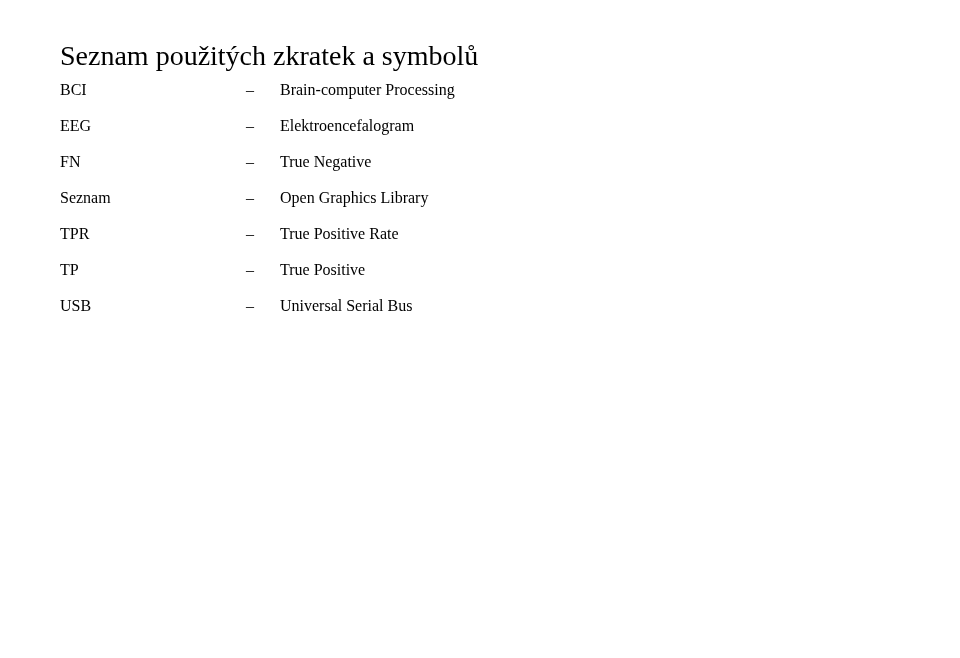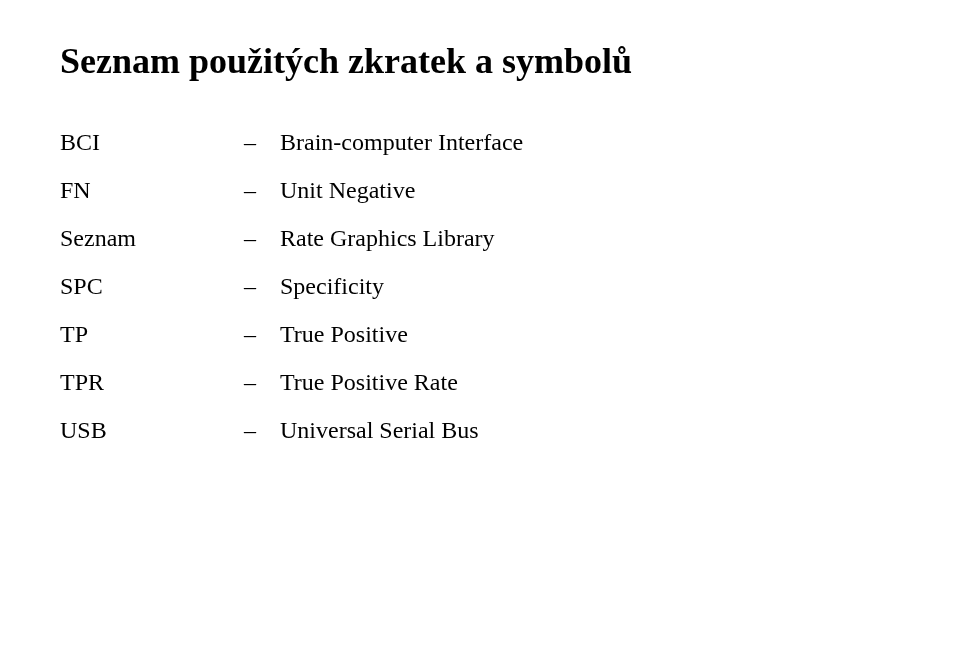--- a/index.html
+++ b/index.html
@@ -11,35 +11,34 @@
     body {
       background: #ffffff;
       font-family: "Georgia", "Times New Roman", serif;
       padding: 40px 60px;
       width: 960px;
       min-height: 658px;
       color: #000000;
     }
 
     .page-title {
-      font-size: 36px;
-      font-weight: bold;
-      margin-bottom: 36px;
+      font-size: 28px;
+      font-weight: normal;
       font-family: "Georgia", "Times New Roman", serif;
     }
 
     .abbreviation-table {
       width: 100%;
       border-collapse: collapse;
     }
 
     .abbreviation-table tr td {
       padding: 6px 0;
       vertical-align: top;
-      font-size: 24px;
+      font-size: 16px;
       line-height: 1.5;
     }
 
     .col-abbr {
       width: 160px;
       font-weight: normal;
     }
 
     .col-dash {
       width: 60px;
@@ -55,46 +54,46 @@
 </head>
 <body>
 
 <h1 class="page-title">Seznam použitých zkratek a symbolů</h1>
 
 <table class="abbreviation-table">
   <tbody id="abbr-body">
   <tr>
         <td class="col-abbr">BCI</td>
         <td class="col-dash">–</td>
-        <td class="col-definition">Brain-computer Interface</td>
+        <td class="col-definition">Brain-computer Processing</td>
+      </tr>
+      <tr>
+        <td class="col-abbr">EEG</td>
+        <td class="col-dash">–</td>
+        <td class="col-definition">Elektroencefalogram</td>
       </tr>
       <tr>
         <td class="col-abbr">FN</td>
         <td class="col-dash">–</td>
-        <td class="col-definition">Unit Negative</td>
+        <td class="col-definition">True Negative</td>
       </tr>
       <tr>
         <td class="col-abbr">Seznam</td>
         <td class="col-dash">–</td>
-        <td class="col-definition">Rate Graphics Library</td>
+        <td class="col-definition">Open Graphics Library</td>
       </tr>
       <tr>
-        <td class="col-abbr">SPC</td>
+        <td class="col-abbr">TPR</td>
         <td class="col-dash">–</td>
-        <td class="col-definition">Specificity</td>
+        <td class="col-definition">True Positive Rate</td>
       </tr>
       <tr>
         <td class="col-abbr">TP</td>
         <td class="col-dash">–</td>
         <td class="col-definition">True Positive</td>
-      </tr>
-      <tr>
-        <td class="col-abbr">TPR</td>
-        <td class="col-dash">–</td>
-        <td class="col-definition">True Positive Rate</td>
       </tr>
       <tr>
         <td class="col-abbr">USB</td>
         <td class="col-dash">–</td>
         <td class="col-definition">Universal Serial Bus</td>
       </tr>
     </tbody>
 </table>
 
 </body></html>

